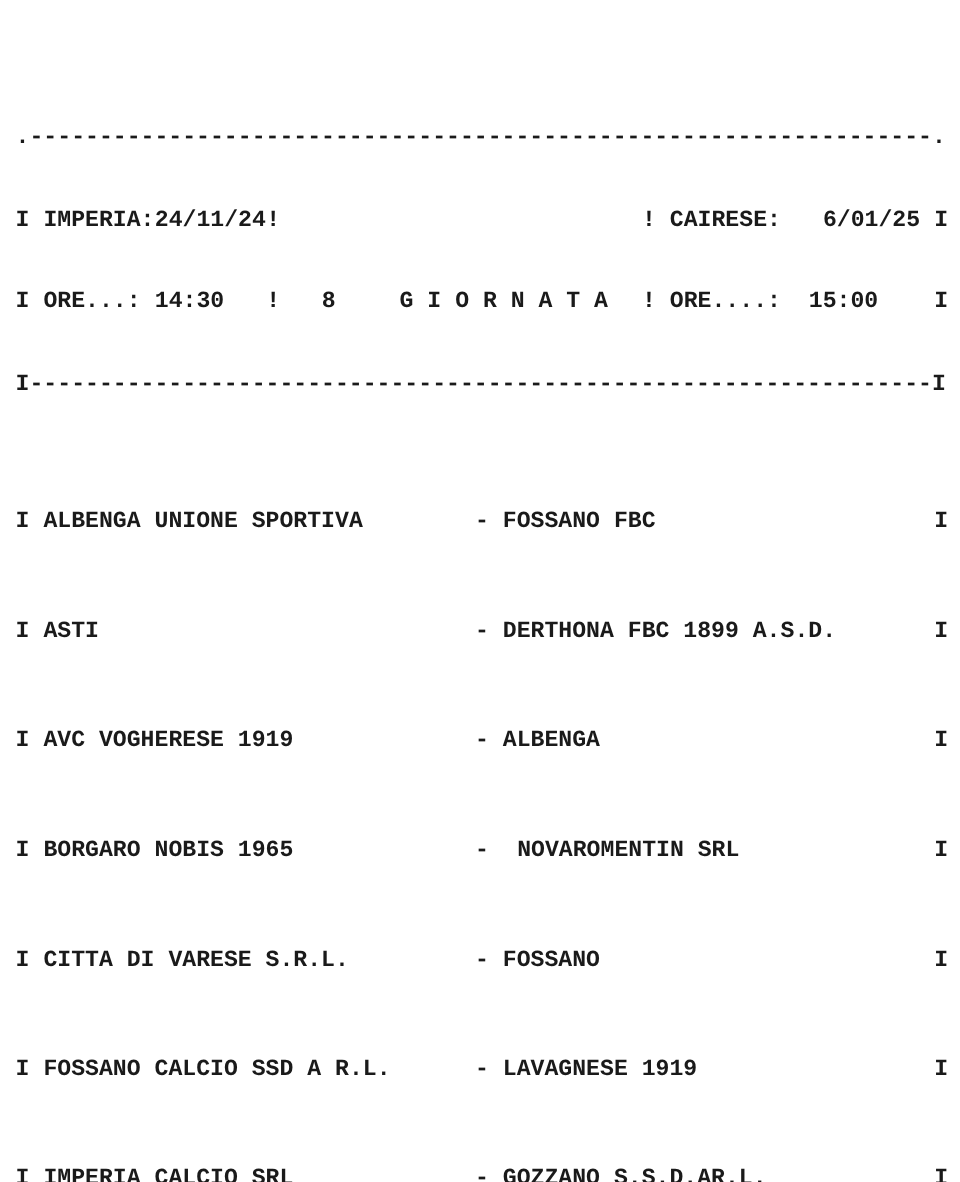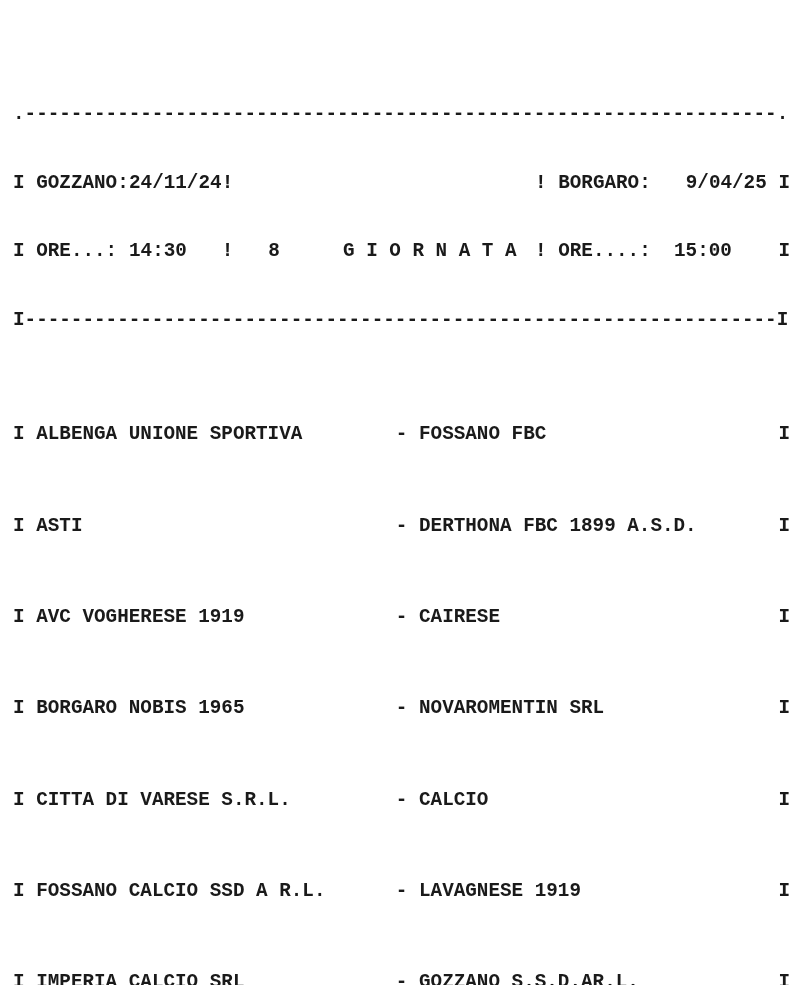--- a/index.html
+++ b/index.html
@@ -16,35 +16,35 @@
   .block { display: block; }
 </style>
 </head>
 <body>
 
 <div class="sheet" id="sheet">
   <div class="block">
     <div class="line"><span class="c sep" style="left:0">.-----------------------------------------------------------------.</span></div>
     <div class="line">
       <span class="c" style="left:0">I</span>
-      <span class="c" style="left:23.2px">GOZZANO:</span>
+      <span class="c" style="left:23.2px">IMPERIA:</span>
       <span class="c" style="left:116px">24/11/24</span>
       <span class="c" style="left:208.8px">!</span>
       <span class="c" style="left:522px">!</span>
-      <span class="c" style="left:545.2px">BORGARO:</span>
-      <span class="c" style="left:661.2px"> 9/04/25</span>
+      <span class="c" style="left:545.2px">CAIRESE:</span>
+      <span class="c" style="left:661.2px"> 6/01/25</span>
       <span class="c" style="left:765.6px">I</span>
     </div>
     <div class="line">
       <span class="c" style="left:0">I</span>
       <span class="c" style="left:23.2px">ORE...:</span>
       <span class="c" style="left:116px">14:30</span>
       <span class="c" style="left:208.8px">!</span>
       <span class="c" style="left:255.2px">8</span>
-      <span class="c" style="left:330px">G I O R N A T A</span>
+      <span class="c" style="left:320px">G I O R N A T A</span>
       <span class="c" style="left:522px">!</span>
       <span class="c" style="left:545.2px">ORE....:</span>
       <span class="c" style="left:661px">15:00</span>
       <span class="c" style="left:765.6px">I</span>
     </div>
     <div class="line"><span class="c sep" style="left:0">I-----------------------------------------------------------------I</span></div>
     <div class="matches">
   <div class="line">
     <span class="c" style="left:0">I</span>
     <span class="c" style="left:23.2px">ALBENGA UNIONE SPORTIVA</span>
@@ -58,37 +58,37 @@
     <span class="c" style="left:23.2px">ASTI</span>
     <span class="c" style="left:382.8px">-</span>
     <span class="c" style="left:406px">DERTHONA FBC 1899 A.S.D.</span>
     <span class="c" style="left:765.6px">I</span>
   </div>
 
   <div class="line">
     <span class="c" style="left:0">I</span>
     <span class="c" style="left:23.2px">AVC VOGHERESE 1919</span>
     <span class="c" style="left:382.8px">-</span>
-    <span class="c" style="left:406px">CAIRESE</span>
+    <span class="c" style="left:406px">ALBENGA</span>
     <span class="c" style="left:765.6px">I</span>
   </div>
 
   <div class="line">
     <span class="c" style="left:0">I</span>
     <span class="c" style="left:23.2px">BORGARO NOBIS 1965</span>
     <span class="c" style="left:382.8px">-</span>
-    <span class="c" style="left:406px">NOVAROMENTIN SRL</span>
+    <span class="c" style="left:418px">NOVAROMENTIN SRL</span>
     <span class="c" style="left:765.6px">I</span>
   </div>
 
   <div class="line">
     <span class="c" style="left:0">I</span>
     <span class="c" style="left:23.2px">CITTA DI VARESE S.R.L.</span>
     <span class="c" style="left:382.8px">-</span>
-    <span class="c" style="left:406px">CALCIO</span>
+    <span class="c" style="left:406px">FOSSANO</span>
     <span class="c" style="left:765.6px">I</span>
   </div>
 
   <div class="line">
     <span class="c" style="left:0">I</span>
     <span class="c" style="left:23.2px">FOSSANO CALCIO SSD A R.L.</span>
     <span class="c" style="left:382.8px">-</span>
     <span class="c" style="left:406px">LAVAGNESE 1919</span>
     <span class="c" style="left:765.6px">I</span>
   </div>

